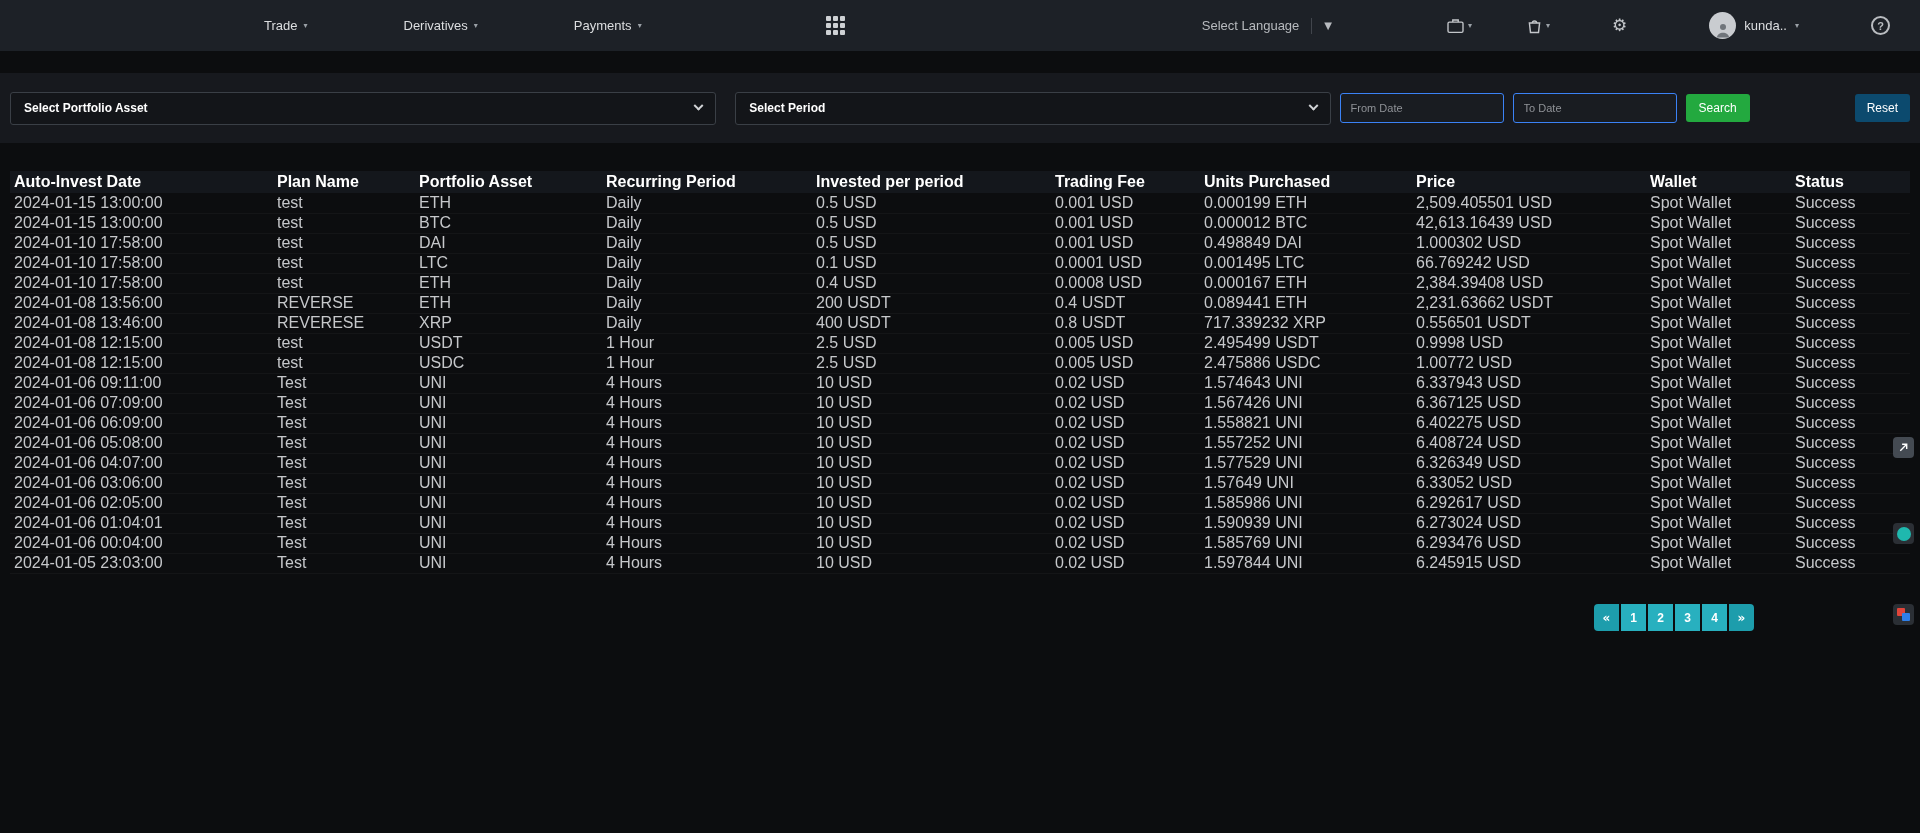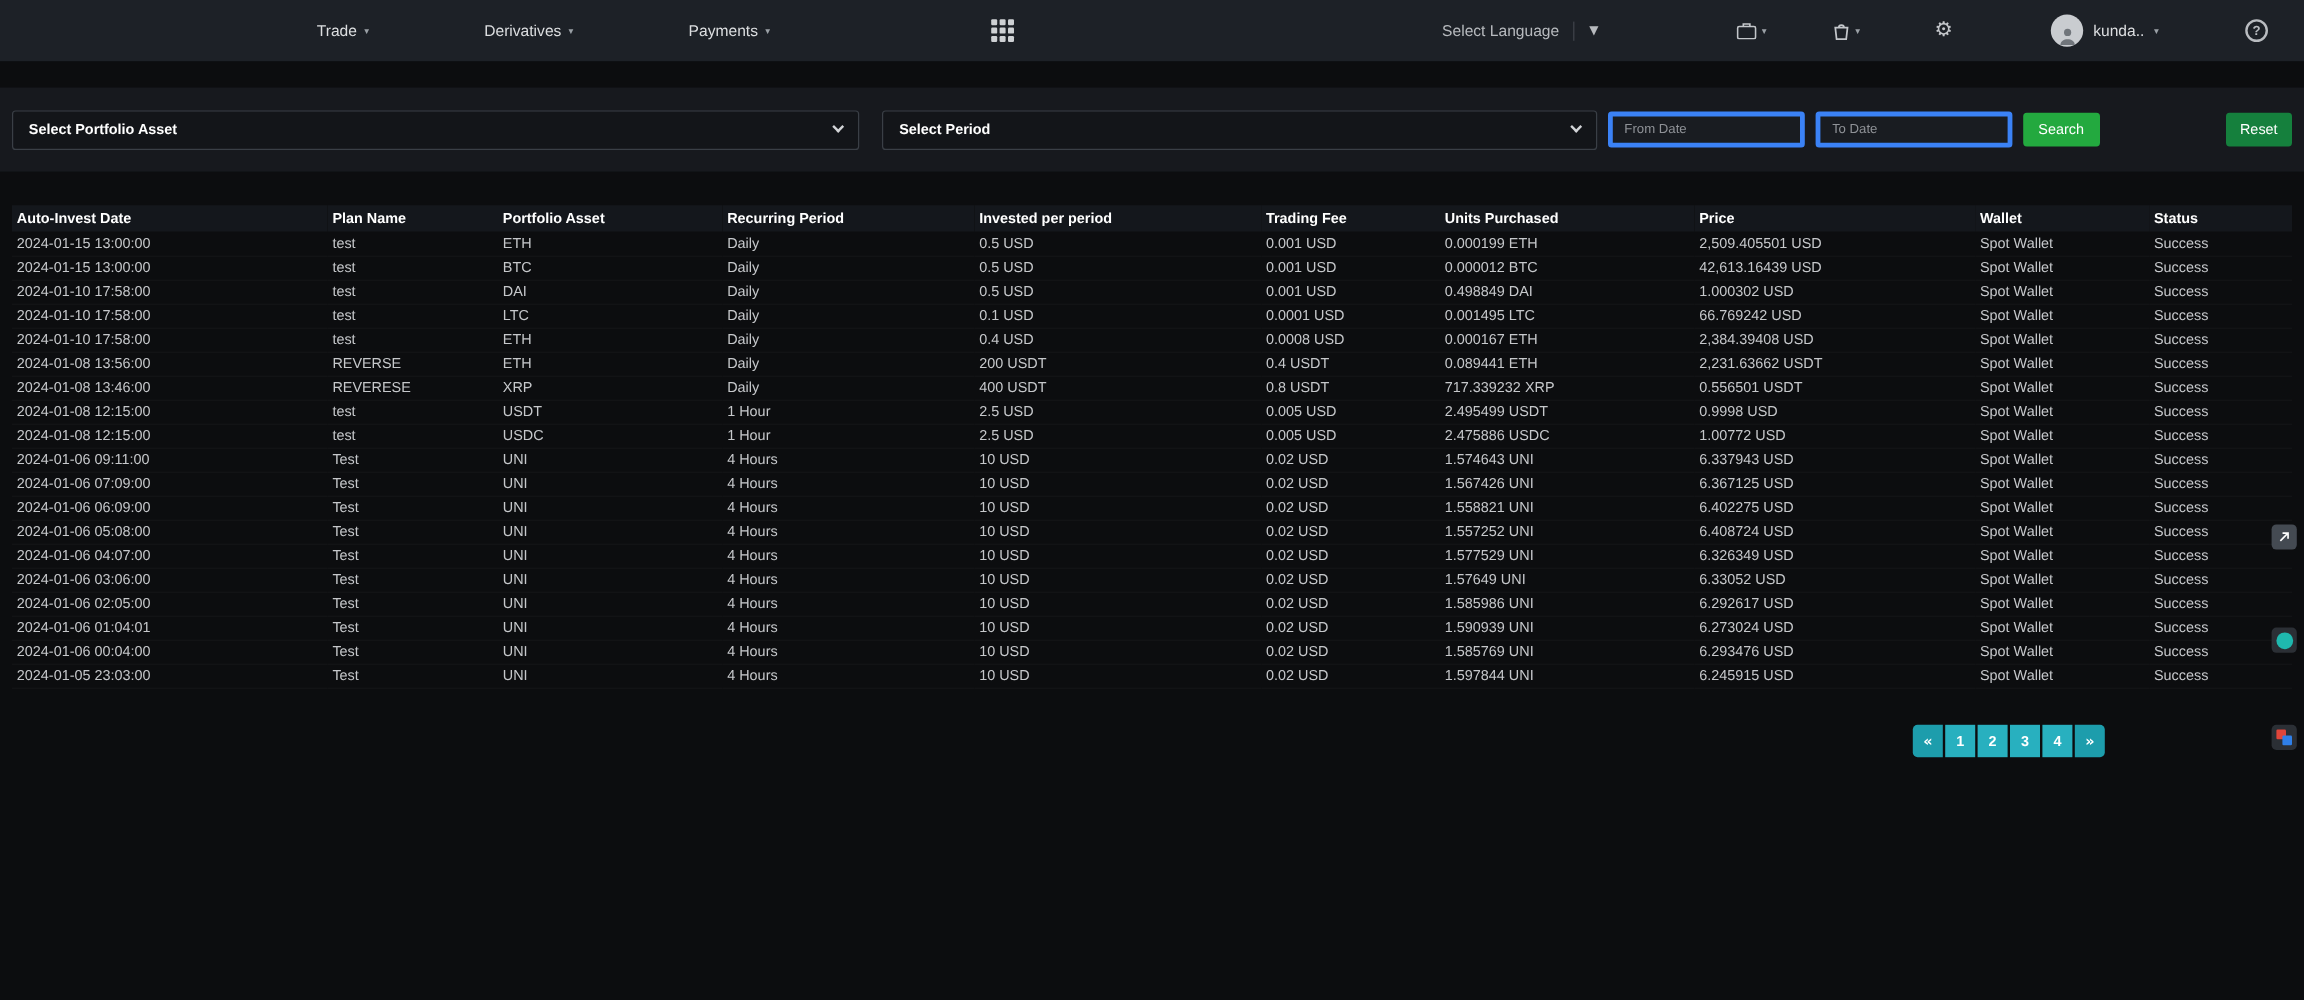--- a/index.html
+++ b/index.html
@@ -32,29 +32,29 @@
   .user { margin-left:82px; display:flex; align-items:center; gap:8px; cursor:pointer; }
   .avatar { width:27px; height:27px; border-radius:50%; background:#c9ccd0; display:flex; align-items:flex-end; justify-content:center; overflow:hidden; }
   .help-circle { margin-left:72px; width:19px; height:19px; border-radius:50%; border:2px solid #b9bcc0; color:#b9bcc0; font-size:11px; font-weight:bold; display:flex; align-items:center; justify-content:center; cursor:pointer; }
 
   
   .filter-panel { margin-top:22px; height:70px; background:#17191e; display:flex; align-items:center; padding:0 10px; }
   .select-box { height:33px; background:#131519; border:1px solid #3a3f46; border-radius:3px; display:flex; align-items:center; justify-content:space-between; padding:0 13px; color:#ffffff; font-size:12px; font-weight:bold; cursor:pointer; }
   .select-box .chev { width:7px; height:7px; border-right:2px solid #d2d4d7; border-bottom:2px solid #d2d4d7; transform:rotate(45deg) translate(-2px,-2px); }
   .sel-asset { width:731px; }
   .sel-period { width:616px; margin-left:19px; }
-  .date-input { width:164px; height:30px; background:#191c21; border:4px solid #3b82f6; border-radius:3px; color:#c6c8cb; font-size:11px; padding:0 10px; margin-left:9px; font-family:"Liberation Sans", sans-serif; outline:none; }
+  .date-input { width:164px; height:30px; background:#191c21; border:1px solid #3b82f6; border-radius:3px; color:#c6c8cb; font-size:11px; padding:0 10px; margin-left:9px; font-family:"Liberation Sans", sans-serif; outline:none; }
   .date-input::placeholder { color:#8f9297; }
   .btn { height:28px; border:none; border-radius:3px; color:#ffffff; font-size:12px; cursor:pointer; font-family:"Liberation Sans", sans-serif; }
   .btn-search { margin-left:9px; background:#23a93f; padding:0 13px;text-align:right; }
-  .btn-reset { margin-left:105px; background:#15803d; padding:0 12px; }
+  .btn-reset { margin-left:105px; background:#0c4a6e; padding:0 12px; }
 
   
   .table-wrap { margin:28px 10px 0; }
-  table { border-collapse:collapse; table-layout:fixed; width:1900px; font-size:12px; }
+  table { border-collapse:collapse; table-layout:fixed; width:1900px; font-size:16px; }
   th { background:#14171c; color:#ffffff; font-weight:bold; text-align:left; height:22px; padding:0 4px; white-space:nowrap; overflow:hidden; }
   td { height:20px; padding:0 4px; color:#c6c8cb; white-space:nowrap; overflow:hidden; border-bottom:1px solid rgba(255,255,255,0.035); }
 
   
   .pagination { position:absolute; top:604px; right:166px; display:flex; gap:2px; }
   .page-btn { min-width:25px; height:27px; padding:0 7px; background:#28b0bf; color:#fff; font-size:12px; font-weight:bold; display:flex; align-items:center; justify-content:center; cursor:pointer; }
   .page-btn.arrow { background:#1d9dac; }
   .page-btn.first { border-radius:4px 0 0 4px; }
   .page-btn.last { border-radius:0 4px 4px 0; }
 

